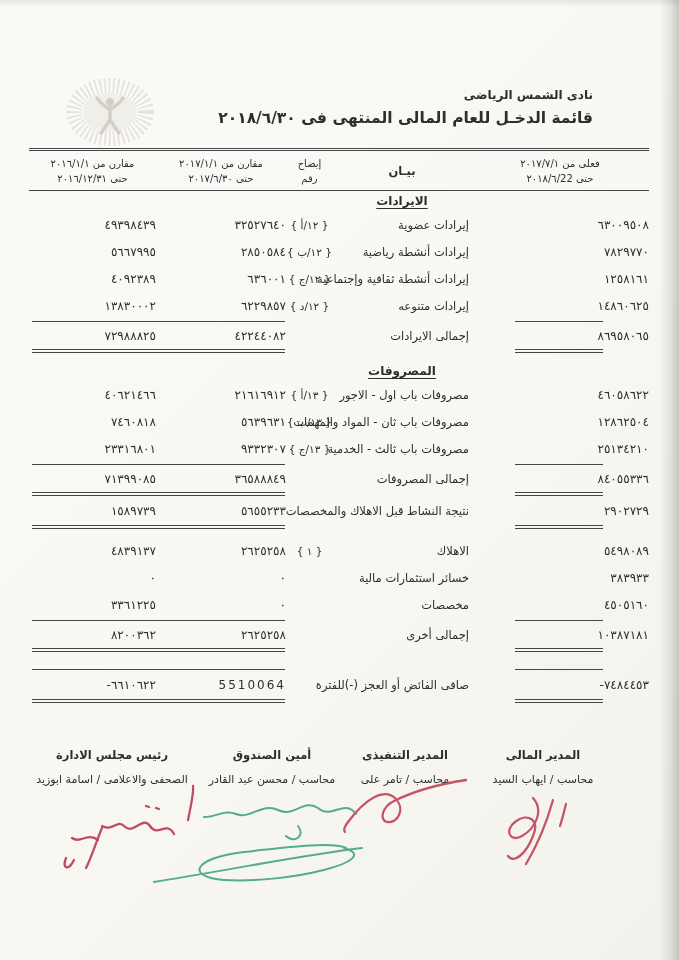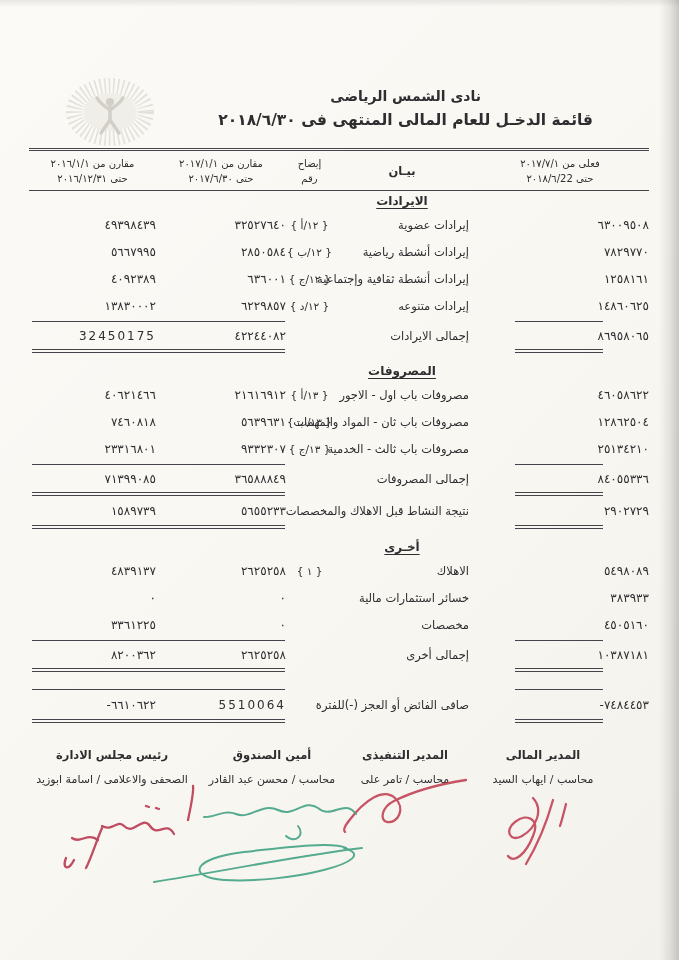--- a/index.html
+++ b/index.html
@@ -7,21 +7,21 @@
     position:relative;width:679px;height:960px;overflow:hidden;
     background:linear-gradient(135deg,#fbfaf6 0%,#f9f7f2 55%,#f3f1eb 100%);
     font-family:"DejaVu Sans",sans-serif;color:#2e2d30;
   }
   .edge-r{position:absolute;top:0;right:0;width:20px;height:100%;
     background:linear-gradient(to right,rgba(110,108,102,0) 0%,rgba(110,108,102,.14) 55%,rgba(90,88,84,.30) 100%);}
   .edge-t{position:absolute;top:0;left:0;width:100%;height:7px;
     background:linear-gradient(to bottom,rgba(90,88,84,.12),rgba(90,88,84,0));}
   .logo{position:absolute;left:58px;top:72px;opacity:.85;}
   .titles{position:absolute;top:88px;right:86px;text-align:right;direction:rtl;}
-  .t1{font-size:14px;font-weight:bold;letter-spacing:.3px;text-align:center;}
+  .t1{font-size:12px;font-weight:bold;letter-spacing:.3px;}
   .t2{font-size:15.5px;font-weight:bold;margin-top:7px;}
   .fin{position:absolute;top:148px;left:29px;width:620px;direction:rtl;}
   .r{display:grid;grid-template-columns:178px 138px 47px 130px 127px;align-items:center;}
   .thead{border-top:3px double #45444a;border-bottom:1.5px solid #45444a;padding:5px 0 4px 0;}
   .hc{font-size:10px;text-align:center;line-height:15px;white-space:nowrap;}
   .hc.bayan{font-size:11.5px;font-weight:bold;letter-spacing:1px;}
   .dr{height:27px;} .tr{height:25px;} .nr{height:27px;}
   .sec{height:20px;}
   .sec-t{grid-column:2;text-align:center;font-size:12px;font-weight:bold;
     text-decoration:underline;text-underline-offset:3px;white-space:nowrap;}
@@ -119,21 +119,21 @@
     </div>
     <div class="r lnr">
       <div class="ln pos-a"></div>
         <div class="ln pos-c"></div>
     </div>
     <div class="r tr">
       <div class="n">٨٦٩٥٨٠٦٥</div>
       <div class="lbl">إجمالى الايرادات</div>
       <div class="note"></div>
       <div class="n">٤٢٢٤٤٠٨٢</div>
-      <div class="n">32450175</div>
+      <div class="n">٧٢٩٨٨٨٢٥</div>
     </div>
     <div class="r dlr">
       <div class="dl pos-a"></div>
         <div class="dl pos-c"></div>
     </div>
     <div class="gap"></div>
 
     <div class="r sec">
       <div class="sec-t">المصروفات</div>
     </div>
@@ -179,23 +179,20 @@
       <div class="note"></div>
       <div class="n">٥٦٥٥٢٣٣</div>
       <div class="n">١٥٨٩٧٣٩</div>
     </div>
     <div class="r dlr">
       <div class="dl pos-a"></div>
         <div class="dl pos-c"></div>
     </div>
     <div class="gap"></div>
 
-    <div class="r sec">
-      <div class="sec-t">أخـرى</div>
-    </div>
     <div class="r dr">
       <div class="n">٥٤٩٨٠٨٩</div>
       <div class="lbl">الاهلاك</div>
       <div class="note">{ ١ }</div>
       <div class="n">٢٦٢٥٢٥٨</div>
       <div class="n">٤٨٣٩١٣٧</div>
     </div>
     <div class="r dr">
       <div class="n">٣٨٣٩٣٣</div>
       <div class="lbl">خسائر استثمارات مالية</div>

